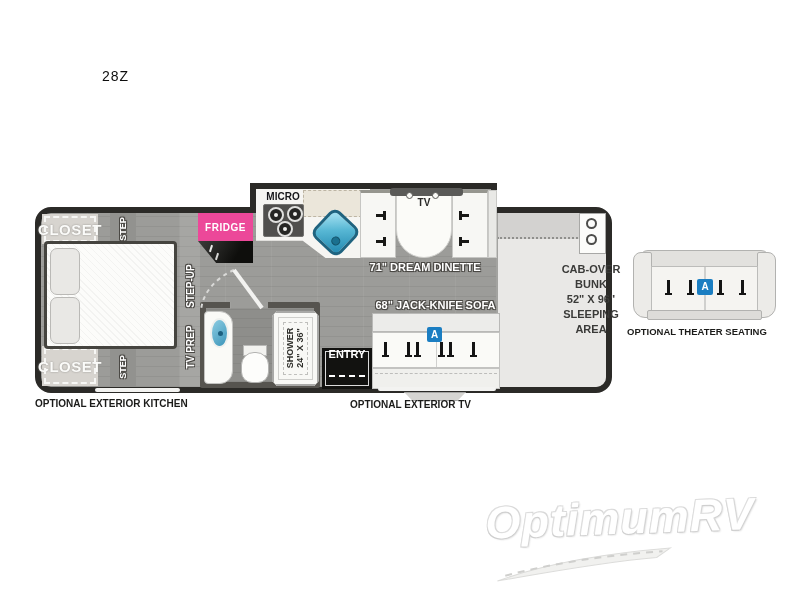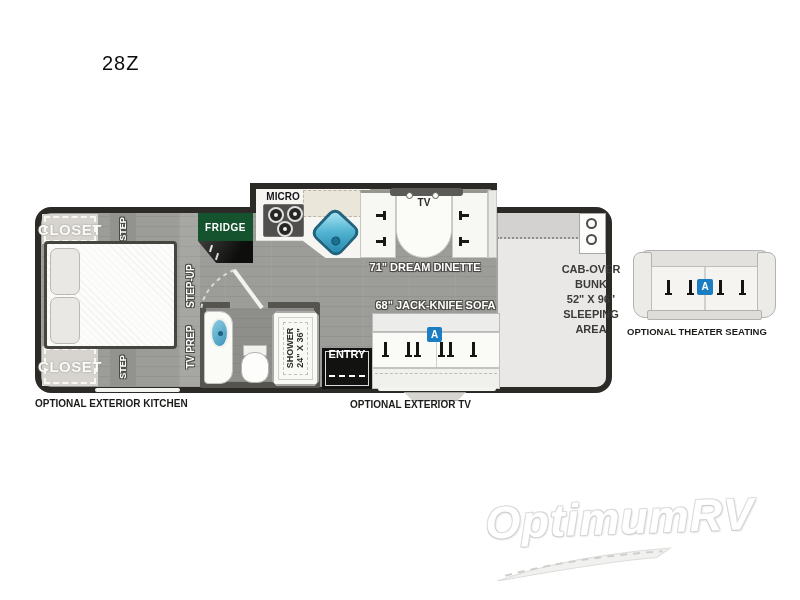--- a/index.html
+++ b/index.html
@@ -1,21 +1,21 @@
 <!DOCTYPE html>
 <html><head>
 <meta charset="utf-8">
 <style>
   html,body{margin:0;padding:0;background:#ffffff;}
   .stage{position:relative;width:800px;height:600px;background:#ffffff;overflow:hidden;
          font-family:"Liberation Sans","DejaVu Sans",sans-serif;}
   .abs{position:absolute;box-sizing:border-box;}
 
   
-  .model{left:102px;top:52px;font-size:20px;color:#0d0d0d;letter-spacing:1px;}
+  .model{left:102px;top:68px;font-size:14px;color:#0d0d0d;letter-spacing:1px;}
 
   
   .floor-tex{background-color:#9c9c99;
     background-image:repeating-linear-gradient(0deg, rgba(0,0,0,0.06) 0 1px, transparent 1px 10px),
                      repeating-linear-gradient(90deg, rgba(255,255,255,0.05) 0 1px, transparent 1px 46px);}
   .slide-box{left:250px;top:183px;width:247px;height:32px;border:6px solid #2b2a27;border-bottom:none;z-index:1;}
   .main-box{left:35px;top:207px;width:577px;height:186px;border:6px solid #2b2a27;border-radius:16px;z-index:1;}
   .patch{left:257px;top:206px;width:232px;height:9px;z-index:2;}
 
   
@@ -45,21 +45,21 @@
   .bed{left:44px;top:241px;width:133px;height:108px;background:#fcfcfa;border:3px solid #45443f;border-radius:4px;z-index:5;
        background-image:repeating-linear-gradient(45deg, rgba(0,0,0,0.035) 0 1px, transparent 1px 5px);}
   .pillow{width:30px;height:47px;background:#e9e8e5;border:1px solid #bab9b6;border-radius:7px;z-index:6;}
   .bed-label{left:86px;top:284px;width:84px;text-align:center;font-size:11px;line-height:13px;
              font-weight:bold;color:#26251f;z-index:7;}
   .hallway{left:180px;top:213px;width:20px;height:174px;background:#a6a6a3;z-index:4;
     background-image:repeating-linear-gradient(0deg, rgba(0,0,0,0.05) 0 1px, transparent 1px 10px);}
   .hall-label{position:absolute;z-index:7;font-size:10px;}
 
   
-  .fridge-top{left:198px;top:213px;width:55px;height:28px;background:#14532d;z-index:5;
+  .fridge-top{left:198px;top:213px;width:55px;height:28px;background:#ec4899;z-index:5;
               display:flex;align-items:center;justify-content:center;}
   .fridge-top span{color:#fff;font-size:10px;font-weight:bold;letter-spacing:.5px;}
   .fridge-bottom{left:198px;top:241px;width:55px;height:22px;z-index:5;
      background:linear-gradient(120deg,#3c3c3a 0%,#0e0e0c 70%);
      clip-path:polygon(0 0,100% 0,100% 100%,33% 100%);}
   .fridge-bottom::after{content:"";position:absolute;left:12px;top:4px;width:2px;height:7px;background:#e8e8e6;transform:rotate(18deg);}
   .fridge-bottom::before{content:"";position:absolute;left:18px;top:12px;width:2px;height:7px;background:#d8d8d6;transform:rotate(18deg);}
   .counter{left:256px;top:189px;width:114px;height:69px;background:#f6f5f2;z-index:4;
      clip-path:polygon(0 0,100% 0,100% 100%,61% 100%,41% 75%,0 75%);}
   .backsplash{left:303px;top:190px;width:59px;height:27px;background:#ebe6da;border:1px dashed #bdb5a4;z-index:5;}

